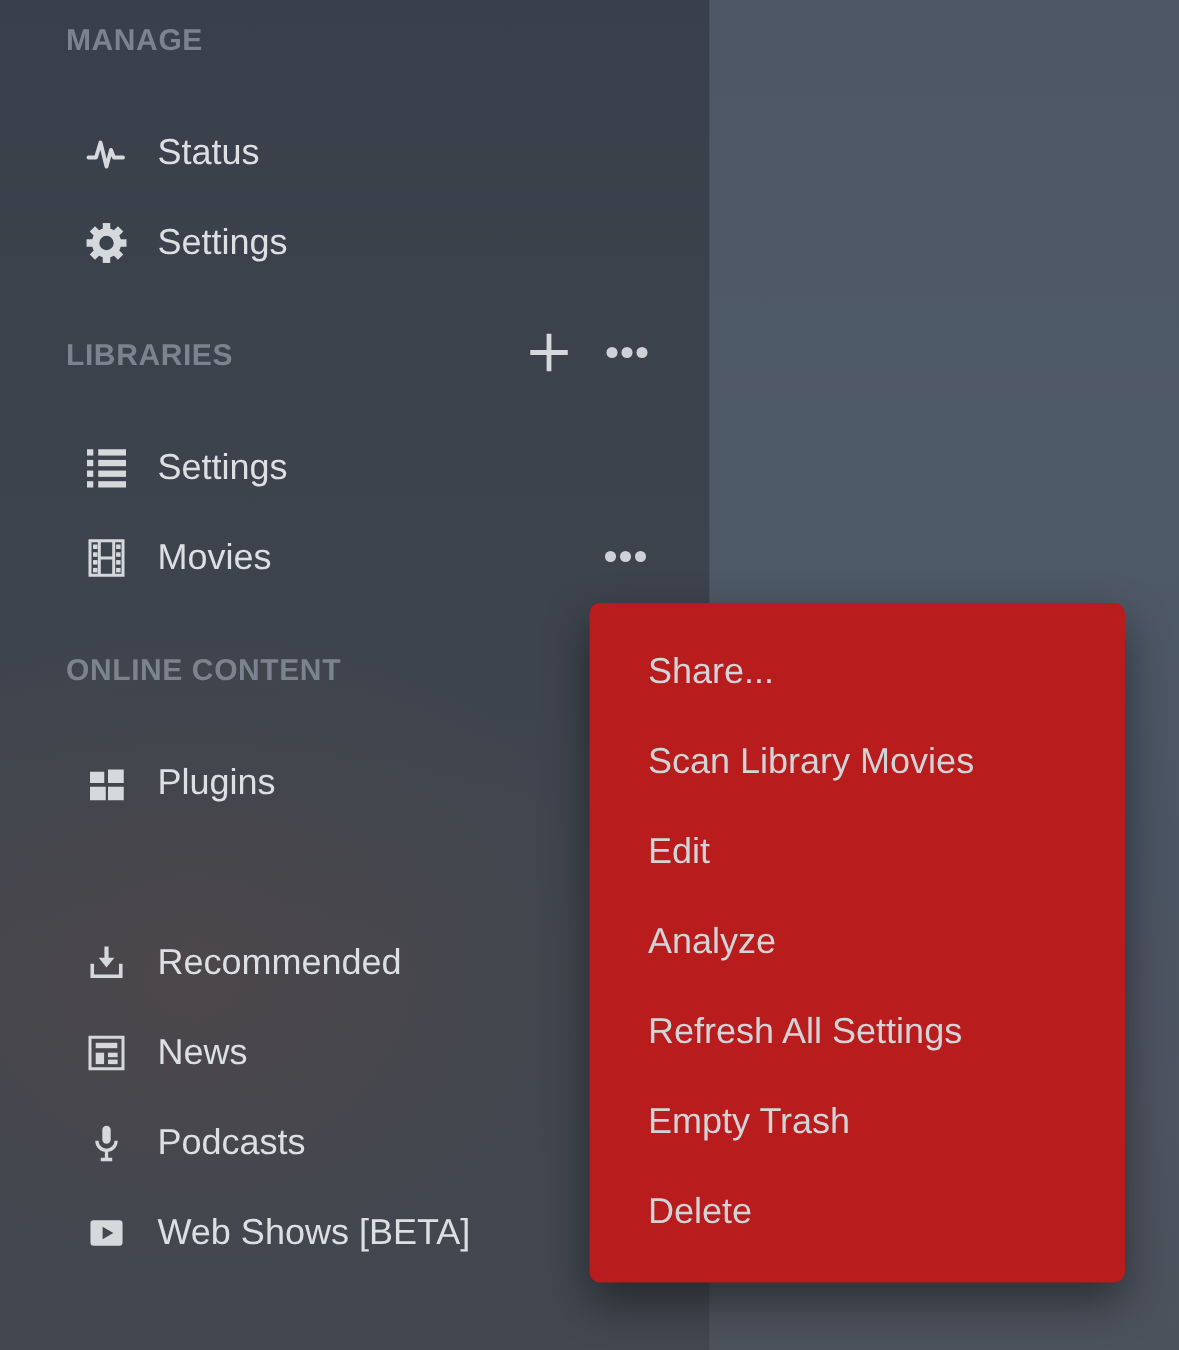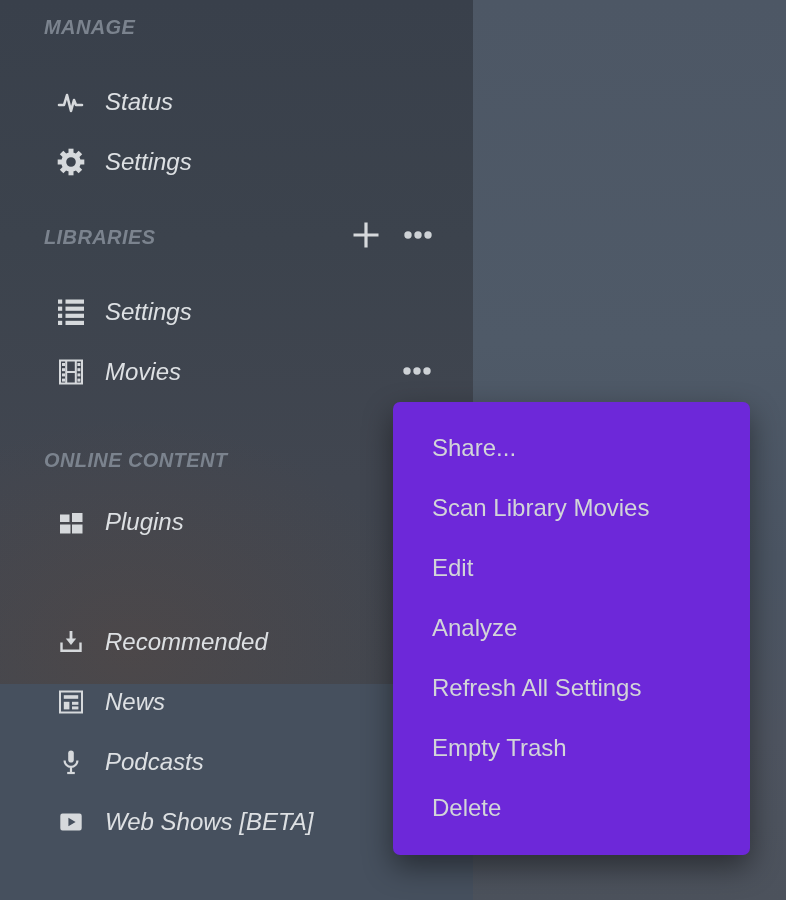--- a/index.html
+++ b/index.html
@@ -3,25 +3,24 @@
 <meta charset="utf-8">
 <style>
   html,body{margin:0;padding:0;}
   body{
     width:786px;height:900px;overflow:hidden;position:relative;
     font-family:"Liberation Sans","DejaVu Sans",sans-serif;
     background:#46505e;
   }
   
   .sidebar{
-    position:absolute;left:0;top:0;width:473px;height:684px;
+    position:absolute;left:0;top:0;width:473px;height:900px;
     background:
       radial-gradient(ellipse 430px 330px at 130px 650px, rgba(99,73,58,0.30), rgba(99,73,58,0) 70%),
       linear-gradient(180deg,#39404b 0%,#3c434d 35%,#414650 70%,#424750 100%);
-    font-style: italic;
   }
   .main-area{
     position:absolute;left:473px;top:0;width:313px;height:900px;
     background:
       linear-gradient(180deg,#4d5765 0%,#4f5a68 38%,#4b5563 62%,#4e5460 82%,#4c525c 100%);
   }
   
   .section-title{
     position:absolute;left:44px;height:28px;line-height:28px;
     font-size:20px;font-weight:700;letter-spacing:.4px;color:#7b838e;
@@ -36,21 +35,21 @@
   .nav-label{font-size:24px;color:#dde0e3;}
   .hdr-btn{position:absolute;cursor:pointer;display:flex;align-items:center;justify-content:center;}
   .ic{display:block;}
   .ic *{vector-effect:none;}
   .stroke{fill:none;stroke:#d6d9dc;}
   .fill{fill:#d6d9dc;}
   
   .context-menu{
     position:absolute;left:393px;top:402px;width:357px;height:453px;
     box-sizing:border-box;padding:16px 0;
-    background:#6d28d9;border-radius:7px;
+    background:#b91c1c;border-radius:7px;
     box-shadow:0 12px 30px rgba(0,0,0,.45);
     z-index:5;
   }
   .menu-item{
     height:60px;line-height:60px;padding-left:39px;
     font-size:24px;color:#d2d5d8;cursor:pointer;
   }
 </style>
 </head>
 <body>
@@ -148,21 +147,21 @@
   <div class="hdr-btn" style="left:402px;top:364px;width:30px;height:14px">
     <svg class="ic" width="30" height="10" viewBox="0 0 30 10">
       <g fill="#ced2d6">
         <circle cx="5" cy="5" r="3.7"></circle>
           <circle cx="15" cy="5" r="3.7"></circle>
           <circle cx="25" cy="5" r="3.7"></circle>
       </g>
     </svg>
   </div>
 
-  <div class="section-title" style="top:446px">ONLINE CONTENT</div>
+  <div class="section-title" style="top:433px">ONLINE CONTENT</div>
 
   <div class="nav-row" style="top:504px">
     <span class="nav-icon">
       <svg class="ic" width="30" height="30" viewBox="0 0 30 30">
         <g class="fill">
           <rect x="4" y="7.5" width="9.5" height="7.5"></rect>
           <rect x="16" y="6" width="10.5" height="9"></rect>
           <rect x="4" y="17.5" width="10.5" height="9"></rect>
           <rect x="16" y="17.5" width="10.5" height="9"></rect>
         </g>

